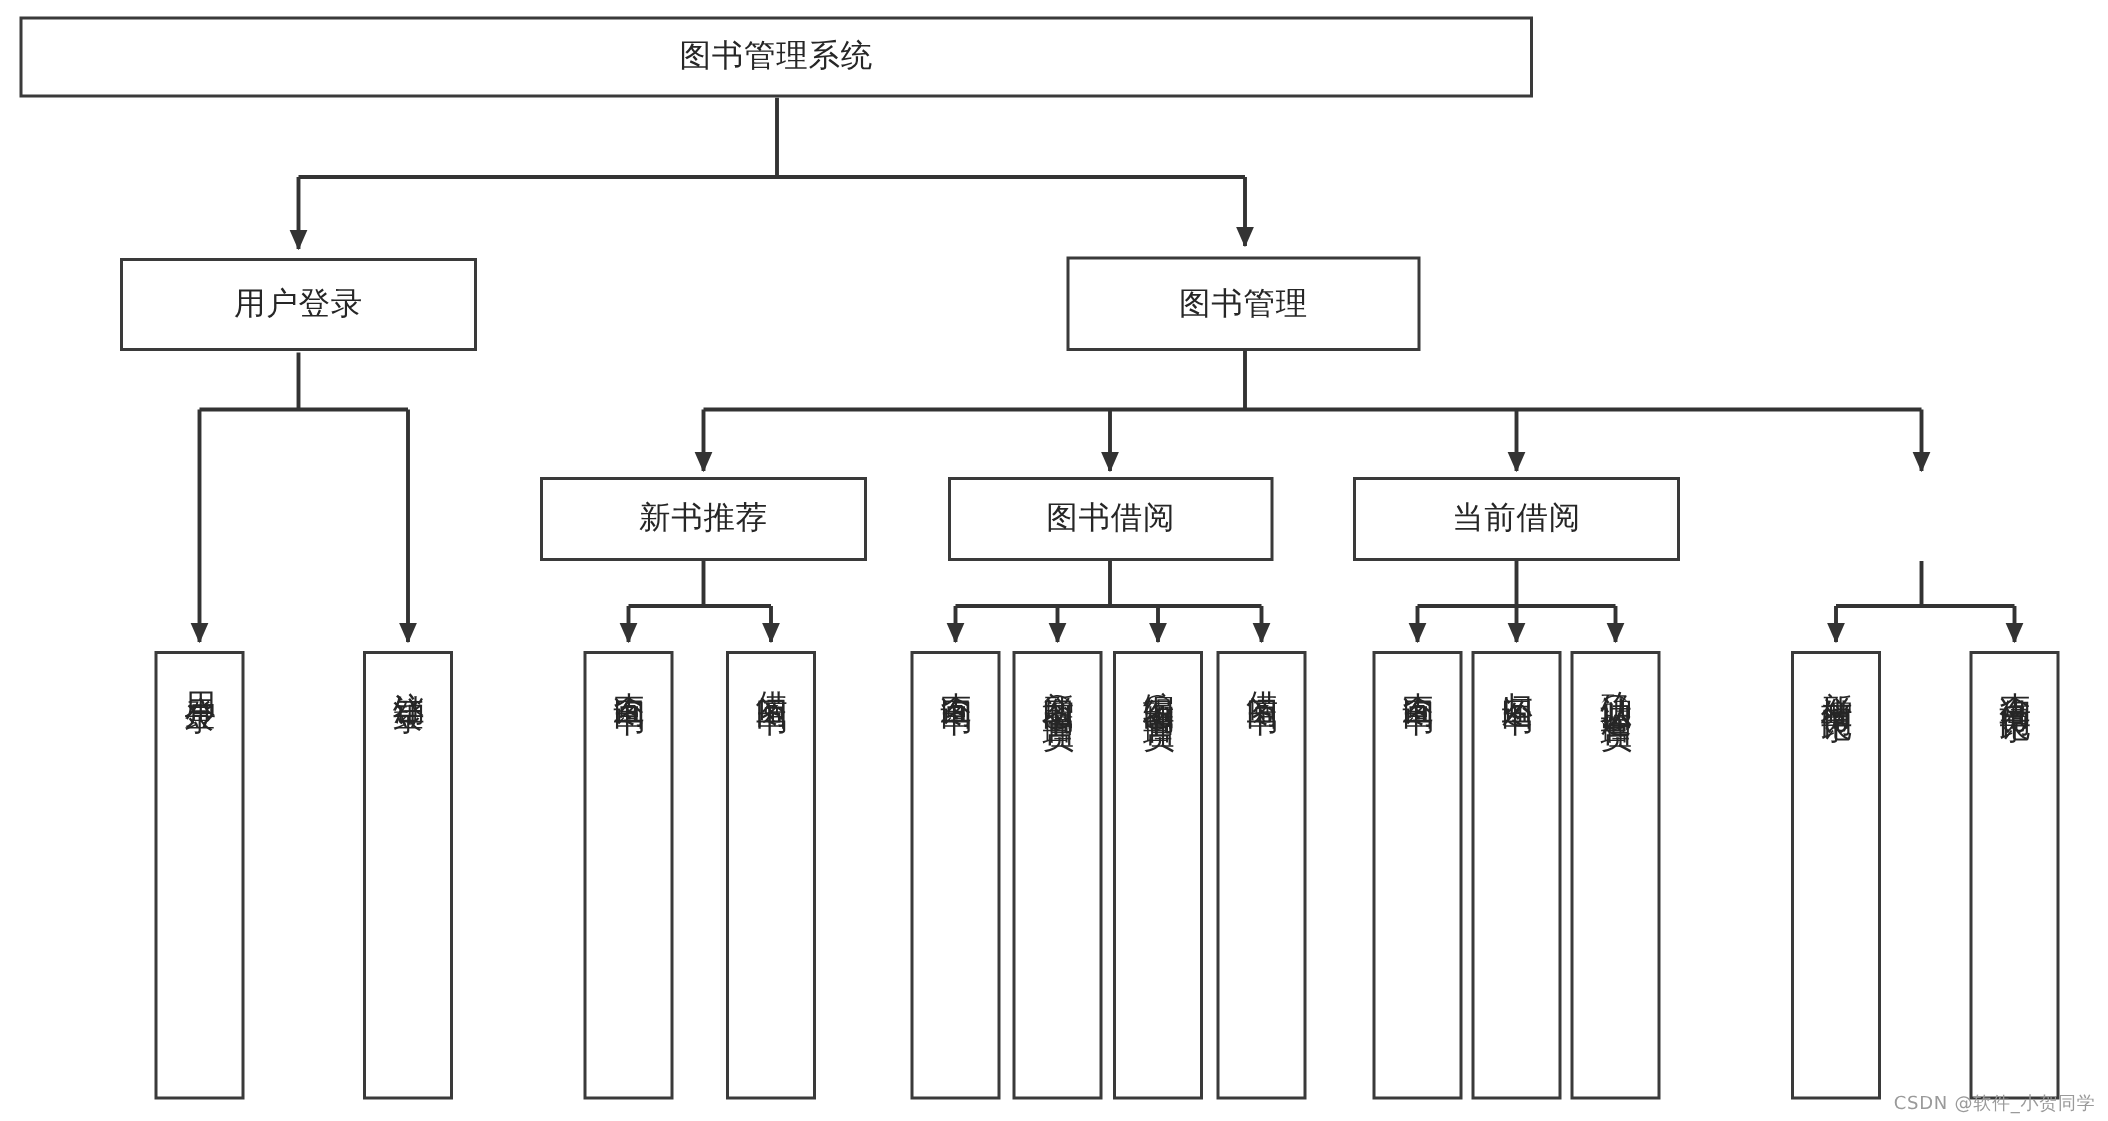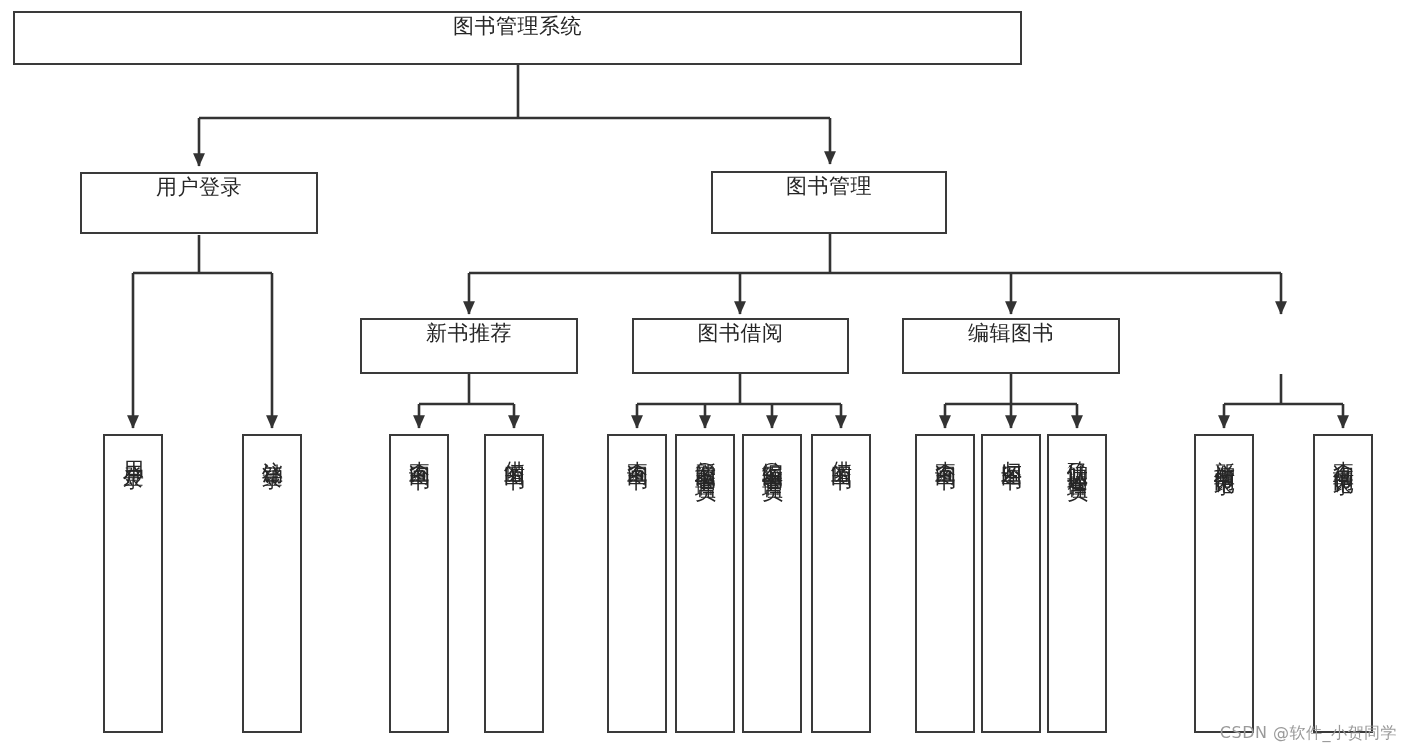--- a/index.html
+++ b/index.html
@@ -23,21 +23,21 @@
     top: 0;
     width: 1405px;
     height: 747px;
   }
   .node {
     position: absolute;
     box-sizing: border-box;
     background: #ffffff;
     border: 2px solid #3a3a3a;
     display: flex;
-    align-items: flex-start;
+    align-items: center;
     justify-content: center;
   }
   .node.horiz {
     padding: 2px 4px;
   }
   .node-label {
     color: #262626;
     text-align: center;
     line-height: 1.12;
     white-space: pre;
@@ -57,21 +57,21 @@
     font-size: 21px;
     letter-spacing: 3px;
     line-height: 1;
     height: auto;
     max-height: 100%;
   }
   .watermark {
     position: absolute;
     right: 8px;
     bottom: 3px;
-    font-size: 16px;
+    font-size: 12px;
     color: #9a9a9a;
     white-space: nowrap;
     letter-spacing: 0.5px;
     margin-top: 40px;
   }
 </style>
 </head>
 <body>
 
 <div id="canvas">
@@ -141,21 +141,21 @@
 
   <div class="node horiz" style="left:711px; top:171px; width:236px; height:63px;">
     <span class="node-label">图书管理</span>
   </div>
 
   <div class="node horiz" style="left:632px; top:318px; width:217px; height:56px;">
     <span class="node-label">图书借阅</span>
   </div>
 
   <div class="node horiz" style="left:902px; top:318px; width:218px; height:56px;">
-    <span class="node-label">编辑图书</span>
+    <span class="node-label">当前借阅</span>
   </div>
 
 
   <div class="node vert" style="left:103px; top:434px; width:60px; height:299px;">
     <span class="node-label">用户登录</span>
   </div>
 
   <div class="node vert" style="left:242px; top:434px; width:60px; height:299px;">
     <span class="node-label">注销登录</span>
   </div>

